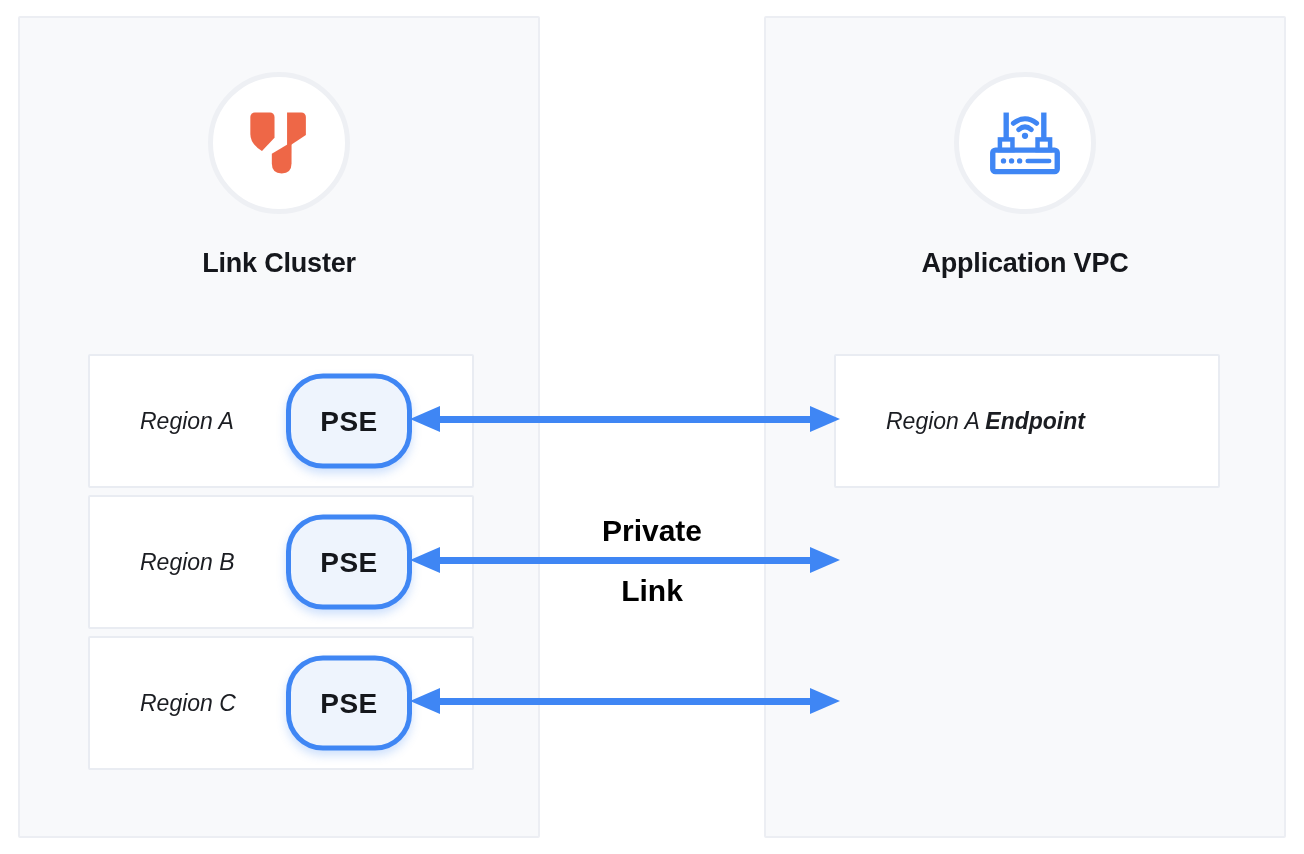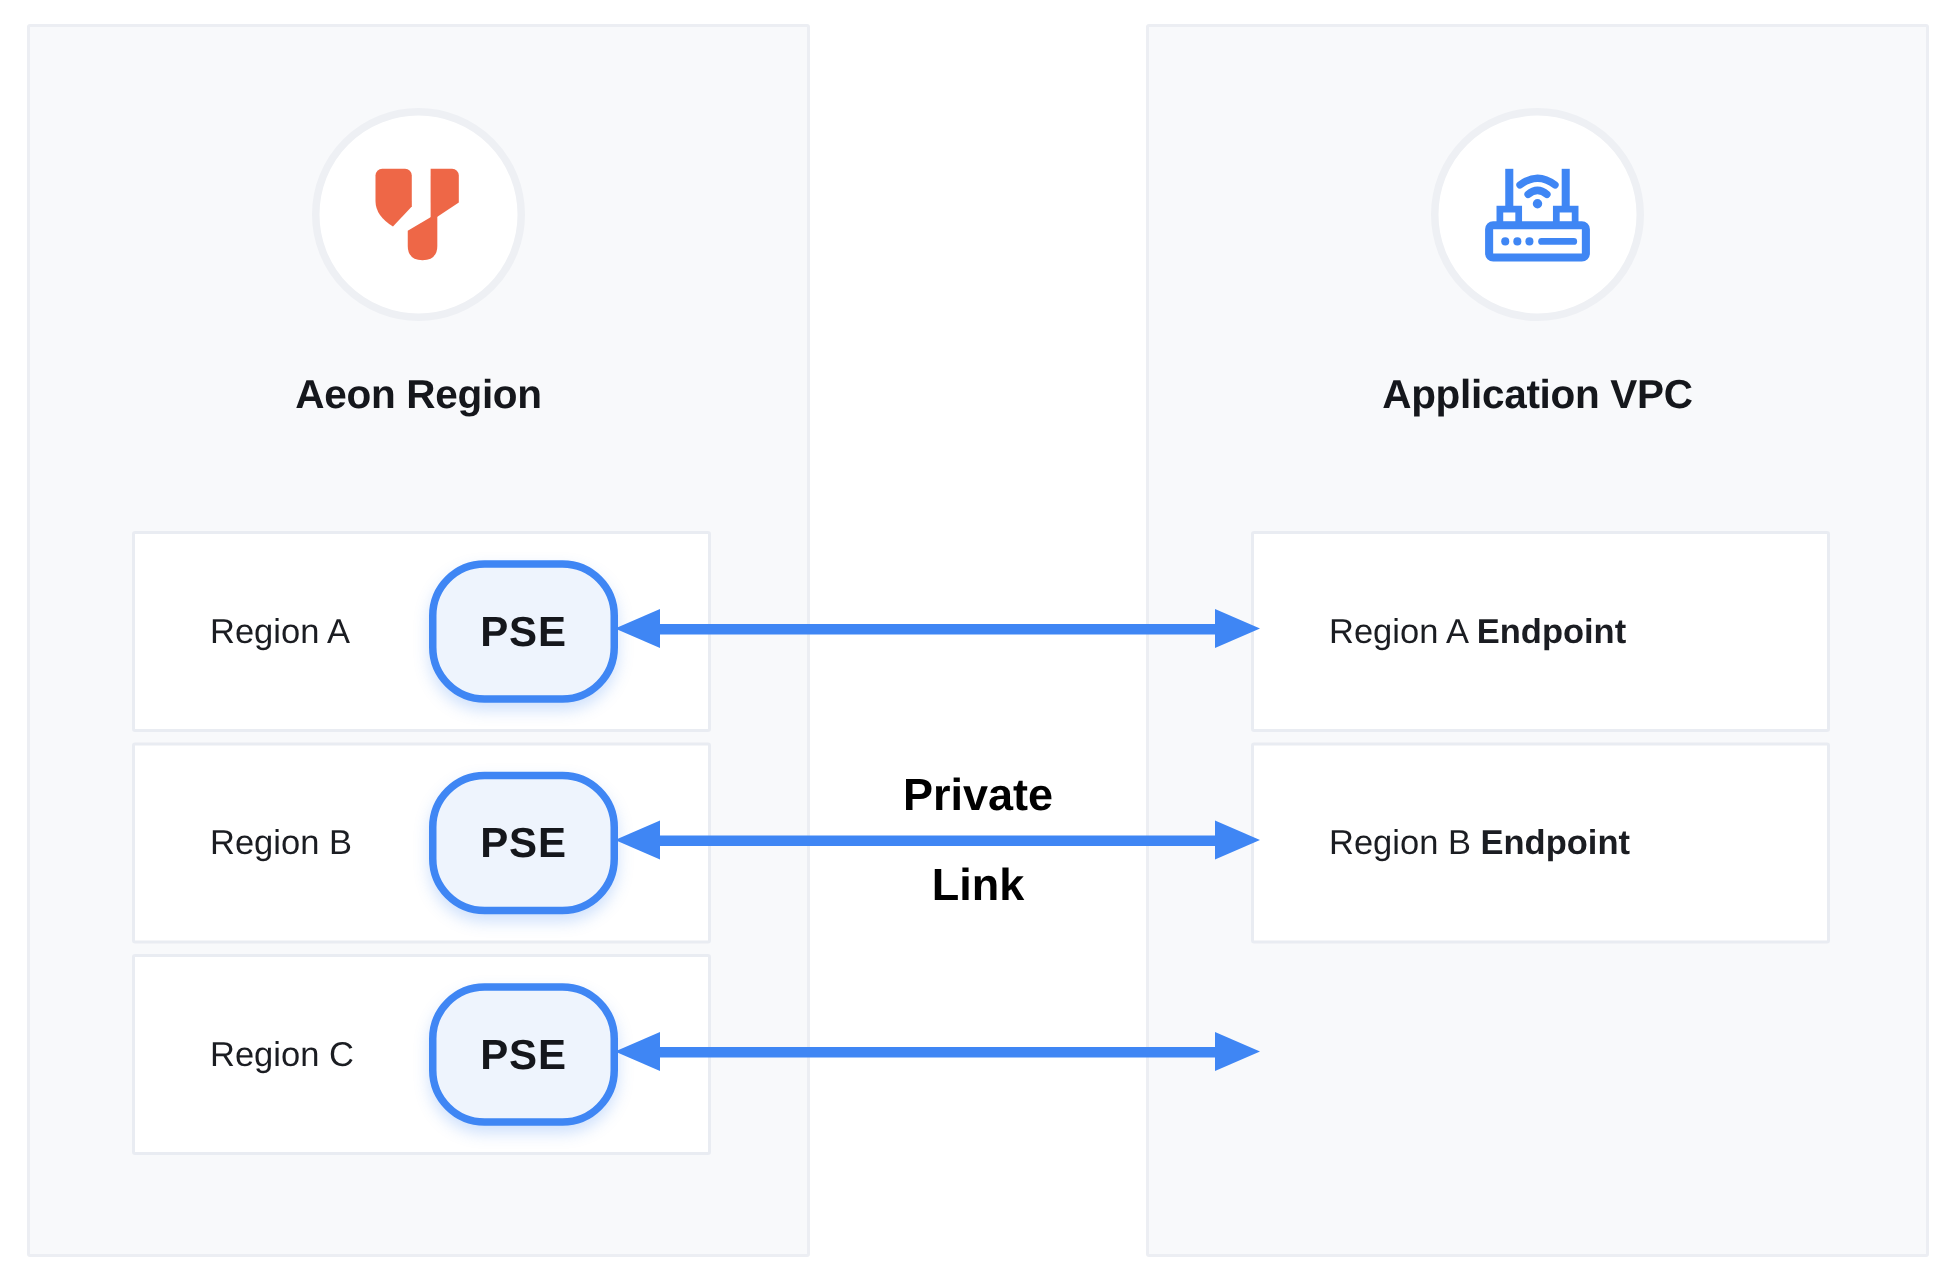--- a/index.html
+++ b/index.html
@@ -29,21 +29,21 @@
   .row {
     position:absolute; left:68px; width:386px; height:134px;
     background:#ffffff; border:2px solid #e9ecf2; border-radius:2px;
   }
   .row.r0 { top:336px; }
   .row.r1 { top:477px; }
   .row.r2 { top:618px; }
 
   .row-label {
     position:absolute; left:50px; top:50%; transform:translateY(-50%);
-    font-size:23px; color:#1b1d22; white-space:nowrap;
+    font-size:23px; color:#1b1d22; white-space:nowrap;font-style:italic;
   }
   .row-label b { font-weight:700; }
 
   .pse-pill {
     position:absolute; right:60px; top:50%; transform:translateY(-50%);
     width:126px; height:95px; border-radius:37px;
     background:#eef4fd; border:5px solid #3f86f4;
     display:flex; align-items:center; justify-content:center;
     font-size:28px; font-weight:700; color:#15171c; letter-spacing:0.5px;
     box-shadow:0 5px 10px rgba(63,134,244,0.25);
@@ -83,21 +83,21 @@
   <section class="panel left">
     <div class="icon-circle">
       <svg width="86" height="86" viewBox="0 0 96 96" aria-hidden="true">
         <g fill="#ee6747">
           <path d="M21,14 h17 a5,5 0 0 1 5,5 v23 L29,57 Q16,49 16,38 V19 a5,5 0 0 1 5,-5 Z"></path>
           <path d="M57,14 h16 a5,5 0 0 1 5,5 v20 L57,53 Z"></path>
           <path d="M62,47 v24 q0,11 -11,11 q-11,0 -11,-11 V60 Z"></path>
         </g>
       </svg>
     </div>
-    <h2 class="panel-title">Aeon Region</h2>
+    <h2 class="panel-title">Link Cluster</h2>
 
     <div class="row r0">
       <span class="row-label">Region A</span>
       <span class="pse-pill">PSE</span>
     </div>
     <div class="row r1">
       <span class="row-label">Region B</span>
       <span class="pse-pill">PSE</span>
     </div>
     <div class="row r2">
@@ -127,23 +127,20 @@
           <circle cx="42" cy="68" r="3"></circle>
         </g>
         <line x1="51" y1="68" x2="75" y2="68" stroke="#3f86f4" stroke-width="5" stroke-linecap="round"></line>
       </svg>
     </div>
     <h2 class="panel-title">Application VPC</h2>
 
     <div class="row r0">
       <span class="row-label"><span>Region A</span> <b>Endpoint</b></span>
     </div>
-    <div class="row r1">
-      <span class="row-label"><span>Region B</span> <b>Endpoint</b></span>
-    </div>
   </section>
 
   <div class="arrow a0">
     <span class="head-left"></span>
     <span class="shaft"></span>
     <span class="head-right"></span>
   </div>
   <div class="arrow a1">
     <span class="head-left"></span>
     <span class="shaft"></span>

